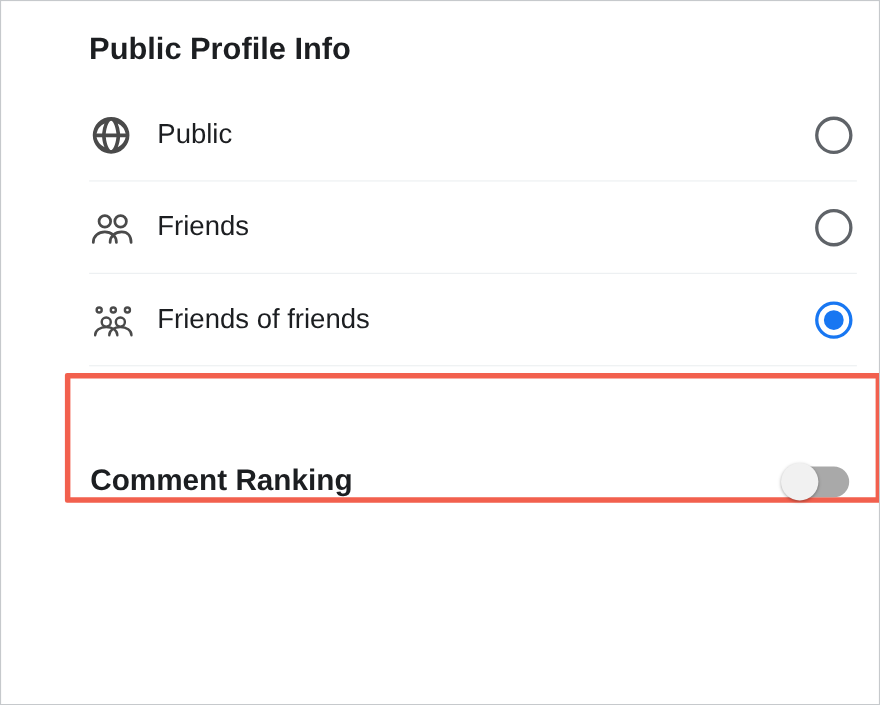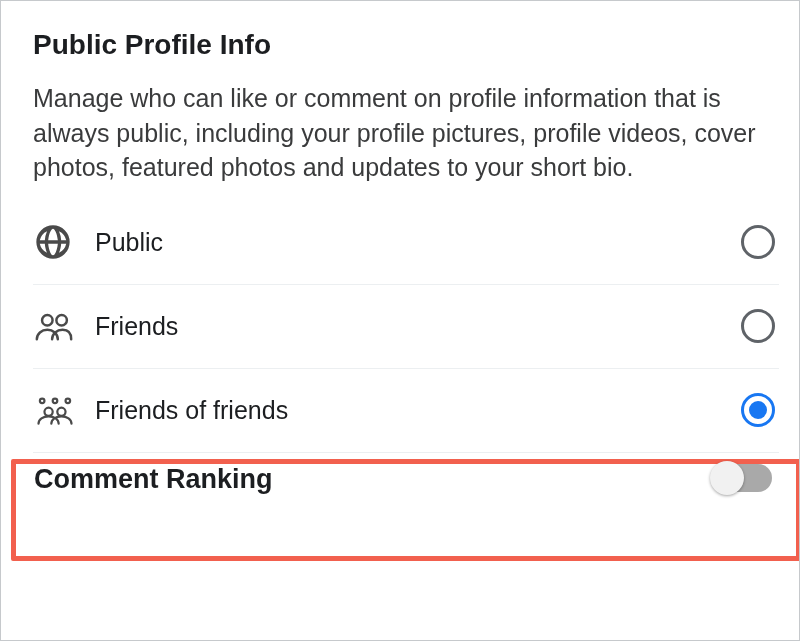--- a/index.html
+++ b/index.html
@@ -5,20 +5,21 @@
   * { box-sizing: border-box; margin: 0; padding: 0; }
   html, body { width: 800px; height: 641px; }
   body {
     font-family: -apple-system, BlinkMacSystemFont, "Segoe UI", Helvetica, Arial, sans-serif;
     background: #fff;
     color: #1c1e21;
     border: 1px solid #c6c9cc;
   }
   .container {
     padding: 28px 20px 0 32px;
+    margin-left: 48px;
   }
   .section-title {
     font-size: 28px;
     font-weight: 700;
     color: #1c1e21;
     margin-bottom: 20px;
   }
   .section-desc {
     font-size: 25px;
     line-height: 1.38;
@@ -67,22 +68,22 @@
   .highlight-row {
     margin-top: 6px;
     border: 5px solid #f2604e;
     border-radius: 2px;
     margin-left: -22px;
     margin-right: -22px;
     padding: 0 18px;
   }
   .toggle-row {
     display: flex;
-    align-items: flex-start;
-    height: 92px;
+    align-items: flex-end;
+    height: 108px;
   }
   .toggle-row .label {
     flex: 1;
     font-size: 27px;
     font-weight: 700;
     color: #1c1e21;
   }
   .toggle {
     width: 60px; height: 28px;
     background: #a9a9a9;
@@ -103,21 +104,20 @@
 
   svg { display: block; }
 </style>
 </head>
 <body>
 
 <div class="container">
 
   <h1 class="section-title">Public Profile Info</h1>
 
-  <p class="section-desc">Manage who can like or comment on profile information that is always public, including your profile pictures, profile videos, cover photos, featured photos and updates to your short bio.</p>
 
   <div class="option">
     <span class="icon">
       <svg width="40" height="40" viewBox="0 0 24 24" fill="#4a4a4a">
         <path d="M12 2a10 10 0 1 0 0 20 10 10 0 0 0 0-20zm7.93 9h-3.02a16 16 0 0 0-1.3-5.45A8.03 8.03 0 0 1 19.93 11zM12 4c.9 0 2.4 2.4 2.9 7h-5.8C9.6 6.4 11.1 4 12 4zM8.4 5.55A16 16 0 0 0 7.1 11H4.07A8.03 8.03 0 0 1 8.4 5.55zM4.07 13H7.1c.15 2 .6 3.85 1.3 5.45A8.03 8.03 0 0 1 4.07 13zM12 20c-.9 0-2.4-2.4-2.9-7h5.8c-.5 4.6-2 7-2.9 7zm3.6-1.55c.7-1.6 1.15-3.45 1.3-5.45h3.03a8.03 8.03 0 0 1-4.33 5.45z"></path>
       </svg>
     </span>
     <span class="label">Public</span>
     <span class="radio"></span>
   </div>

